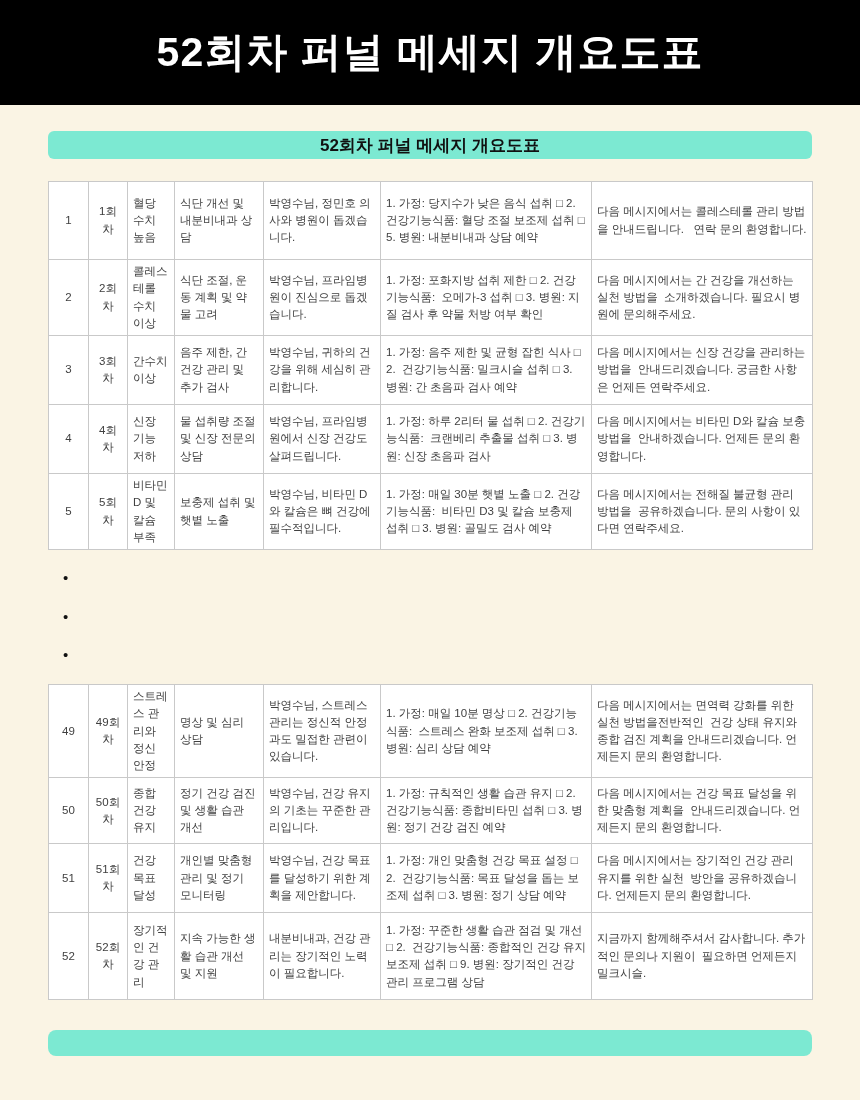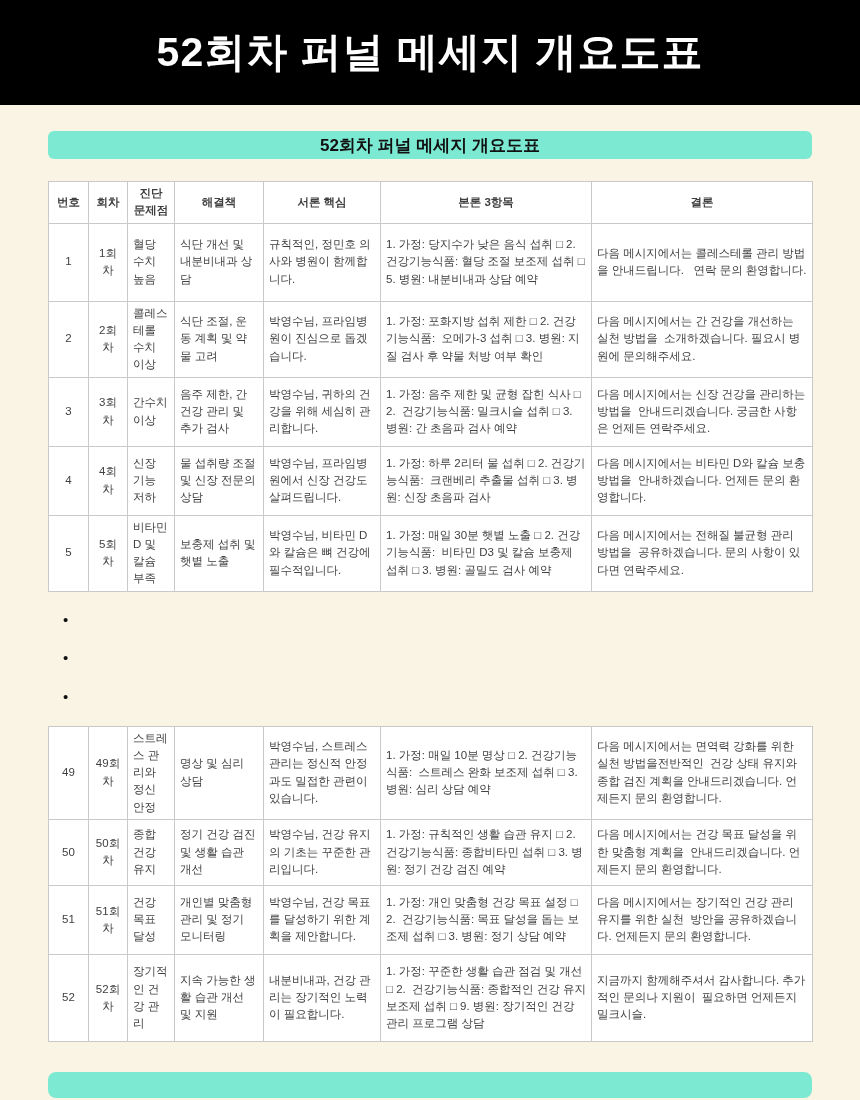--- a/index.html
+++ b/index.html
@@ -99,35 +99,26 @@
     <colgroup>
       <col class="c-no">
         <col class="c-round">
         <col class="c-prob">
         <col class="c-sol">
       <col class="c-intro">
         <col class="c-body">
         <col class="c-conc">
     </colgroup>
     <tbody>
-        <tr style="height:29px;">
-      <th>번호</th>
-      <th>회차</th>
-      <th>진단 문제점</th>
-      <th>해결책</th>
-      <th>서론 핵심</th>
-      <th>본론 3항목</th>
-      <th>결론</th>
-    </tr>
     <tr style="height:78px;">
       <td class="center">1</td>
       <td class="center">1회차</td>
       <td>혈당 수치 높음</td>
       <td>식단 개선 및 내분비내과 상담</td>
-      <td>규칙적인, 정민호 의사와 병원이 함께합니다.</td>
+      <td>박영수님, 정민호 의사와 병원이 돕겠습니다.</td>
       <td>1. 가정: 당지수가 낮은 음식 섭취 □ 2.  건강기능식품: 혈당 조절 보조제 섭취 □ 5. 병원: 내분비내과 상담 예약</td>
       <td>다음 메시지에서는 콜레스테롤 관리 방법을 안내드립니다.   연락 문의 환영합니다.</td>
     </tr>
     <tr style="height:72px;">
       <td class="center">2</td>
       <td class="center">2회차</td>
       <td>콜레스테롤 수치 이상</td>
       <td>식단 조절, 운동 계획 및 약물 고려</td>
       <td>박영수님, 프라임병원이 진심으로 돕겠습니다.</td>
       <td>1. 가정: 포화지방 섭취 제한 □ 2. 건강기능식품:  오메가-3 섭취 □ 3. 병원: 지질 검사 후 약물 처방 여부 확인</td>

